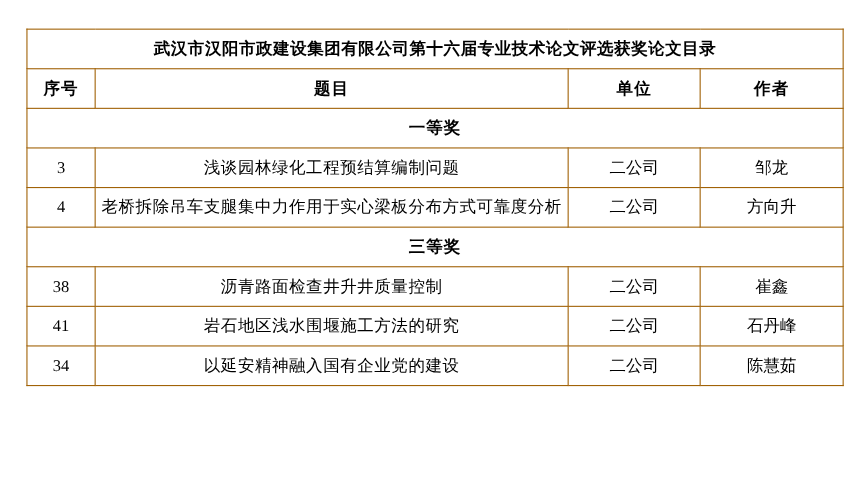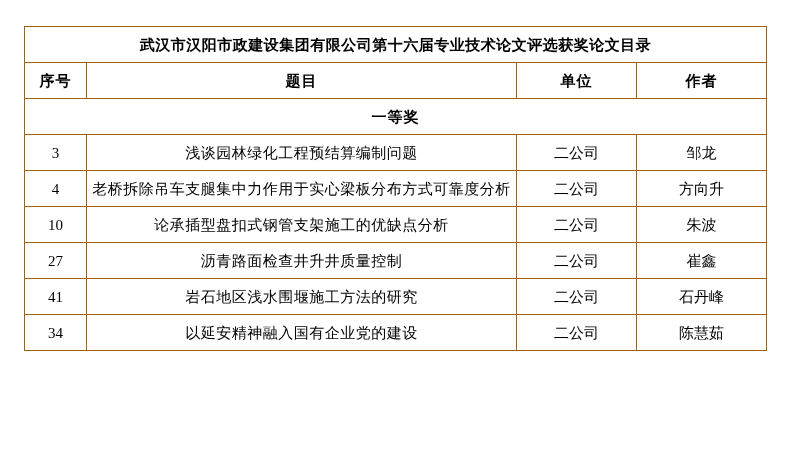--- a/index.html
+++ b/index.html
@@ -93,29 +93,26 @@
         <td>二公司</td>
         <td>邹龙</td>
       </tr>
       <tr>
         <td>4</td>
         <td class="cell-title-text">老桥拆除吊车支腿集中力作用于实心梁板分布方式可靠度分析</td>
         <td>二公司</td>
         <td>方向升</td>
       </tr>
 
-      <tr>
-        <td>10</td>
-        <td class="cell-title-text">论承插型盘扣式钢管支架施工的优缺点分析</td>
-        <td>二公司</td>
-        <td>朱波</td>
-      </tr>
 
       <tr>
-        <td>27</td>
+        <td class="section-cell" colspan="4">三等奖</td>
+      </tr>
+      <tr>
+        <td>38</td>
         <td class="cell-title-text">沥青路面检查井升井质量控制</td>
         <td>二公司</td>
         <td>崔鑫</td>
       </tr>
       <tr>
         <td>41</td>
         <td class="cell-title-text">岩石地区浅水围堰施工方法的研究</td>
         <td>二公司</td>
         <td>石丹峰</td>
       </tr>

